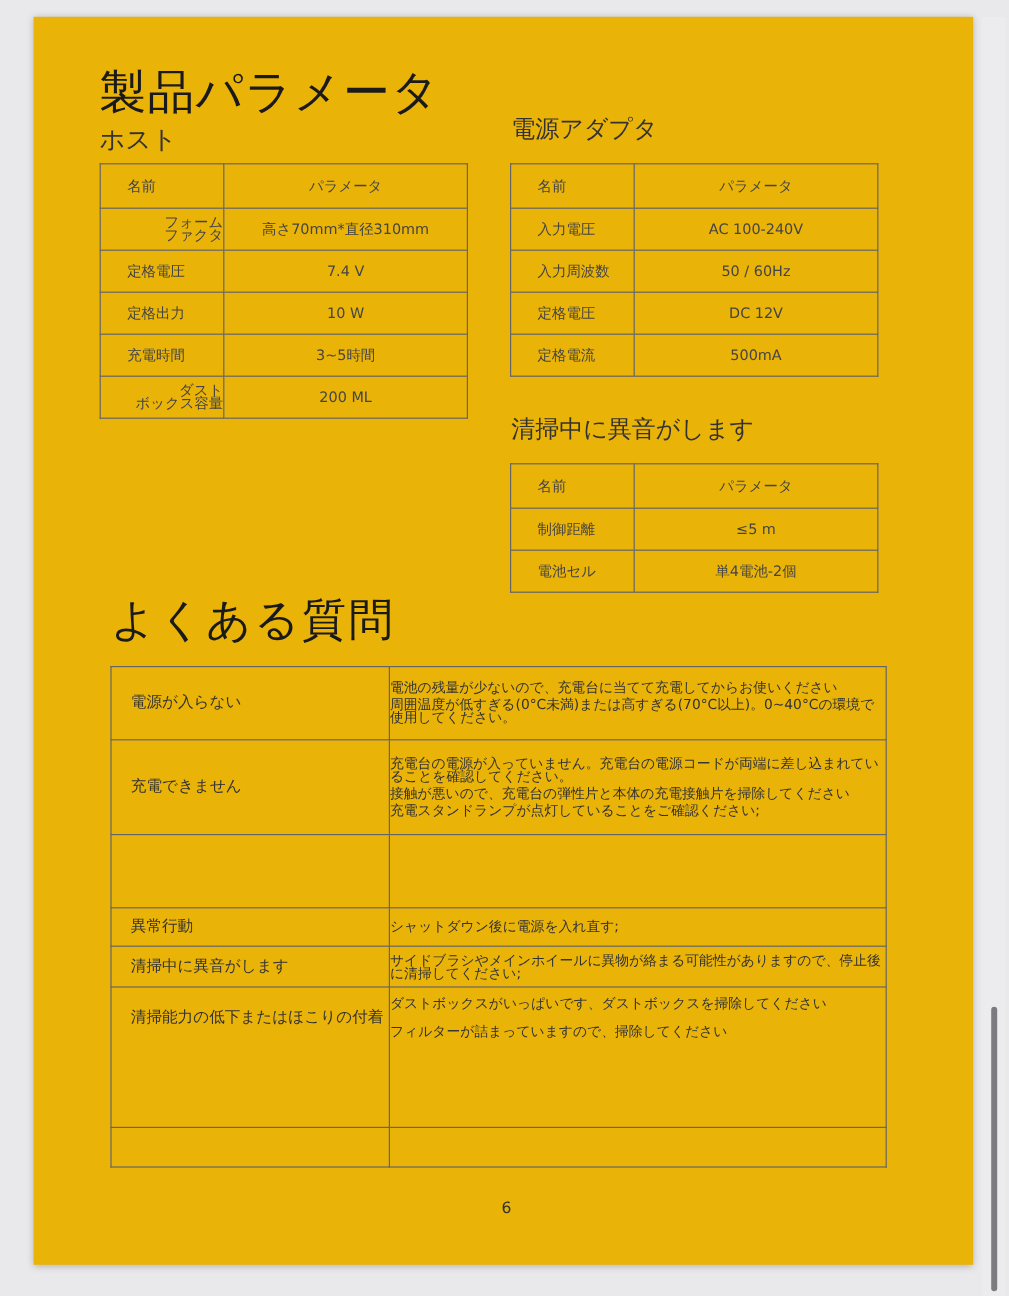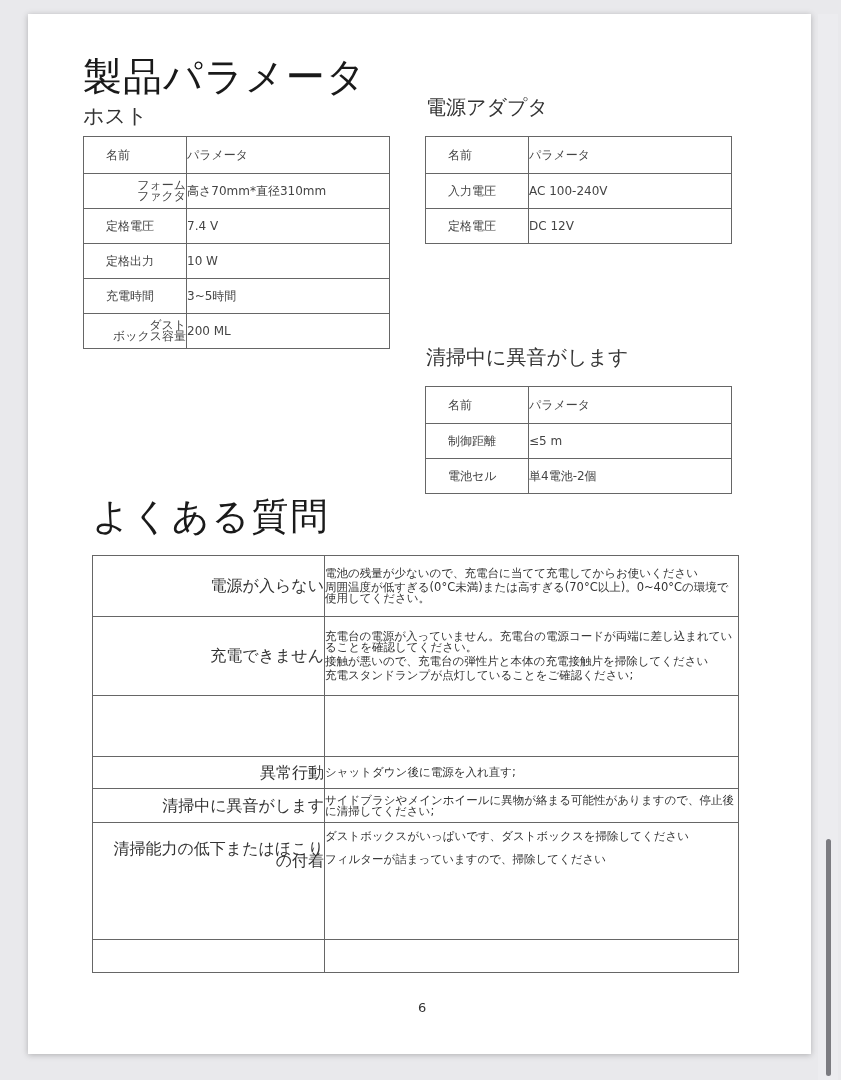--- a/index.html
+++ b/index.html
@@ -3,21 +3,21 @@
   <meta charset="utf-8">
   <style>
     html, body { margin: 0; padding: 0; }
     body {
       width: 841px; height: 1080px; background: #e9e9ec;
       position: relative; overflow: hidden;
       font-family: "DejaVu Sans", "Liberation Sans", sans-serif; color: #222;
     }
     .page {
       position: absolute; left: 28px; top: 14px; width: 783px; height: 1040px;
-      background: #ffffff; box-shadow: 0 1px 6px rgba(0,0,0,0.25);
+      background: #eab308; box-shadow: 0 1px 6px rgba(0,0,0,0.25);
     }
     .scrollbar-track {
       position: absolute; left: 818px; top: 14px; width: 20px; height: 1066px;
       background: #ececef;
     }
     .scrollbar-thumb {
       position: absolute; left: 826px; top: 839px; width: 5px; height: 237px;
       background: #7b7b80; border-radius: 3px;
     }
     .abs { position: absolute; }
@@ -26,34 +26,34 @@
     .sub-adapter { left: 398px; top: 80px; font-size: 20px; color: #333; text-align: center; }
     .sub-remote { left: 398px; top: 330px; font-size: 20px; color: #333; }
     .title-faq { left: 64px; top: 478px; font-size: 37px; color: #1a1a1a; letter-spacing: 2px; }
     table.param {
       position: absolute; border-collapse: collapse; font-size: 12px; color: #444;
     }
     table.param td {
       border: 1.5px solid #666; height: 34px; padding: 0; vertical-align: middle;
     }
     table.param td.k { padding-left: 22px; width: 80px; line-height: 11px; }
-    table.param td.v { }
+    table.param td.v { text-align: center; }
     table.param td.k.c { text-align: right; padding-left: 0; }
     .host { left: 55px; top: 122px; width: 307px; }
     .host td.k { width: 105px; }
     .adapter { left: 397px; top: 122px; width: 307px; }
     .adapter td.k { width: 78px; }
     .remote { left: 397px; top: 372px; width: 307px; }
     .remote td.k { width: 78px; }
     table.faq {
       position: absolute; left: 64px; top: 541px; width: 647px;
       border-collapse: collapse; font-size: 11.5px; color: #333;
     }
     table.faq td { border: 1.5px solid #666; vertical-align: middle; padding: 0; }
-    table.faq td.q { width: 215px; padding-left: 16px; font-size: 16px; line-height: 12px; text-align: right; }
+    table.faq td.q { width: 215px; padding-left: 16px; font-size: 13px; line-height: 12px; }
     table.faq td.a { padding-right: 4px; line-height: 11px; }
     table.faq td.a .line { margin: 3px 0; }
     .page-num { left: 390px; top: 986px; font-size: 13px; color: #333; }
   </style>
 </head>
 <body>
 
 <div class="scrollbar-track"></div>
 <div class="scrollbar-thumb"></div>
 
@@ -96,22 +96,30 @@
     <tbody>
         <tr style="height:37px">
       <td class="k">名前</td>
       <td class="v">パラメータ</td>
     </tr>
     <tr>
       <td class="k">入力電圧</td>
       <td class="v">AC 100-240V</td>
     </tr>
     <tr>
+      <td class="k">入力周波数</td>
+      <td class="v">50 / 60Hz</td>
+    </tr>
+    <tr>
       <td class="k">定格電圧</td>
       <td class="v">DC 12V</td>
+    </tr>
+    <tr>
+      <td class="k">定格電流</td>
+      <td class="v">500mA</td>
     </tr>
   </tbody>
     </table>
 
   <table class="param remote">
     <tbody>
         <tr style="height:37px">
       <td class="k">名前</td>
       <td class="v">パラメータ</td>
     </tr>

